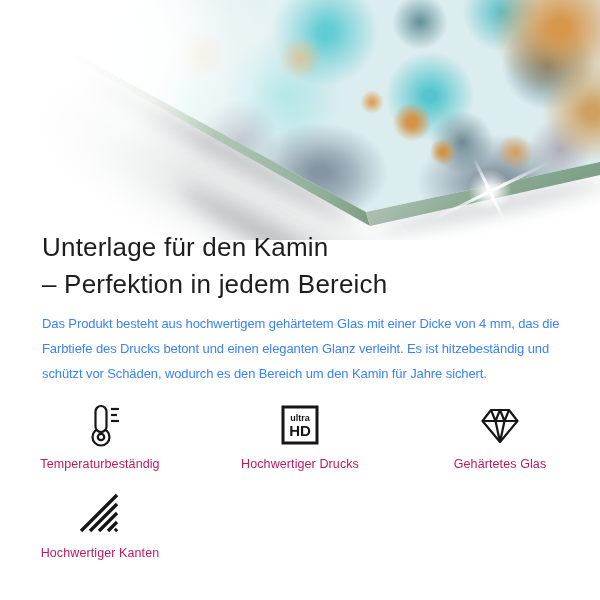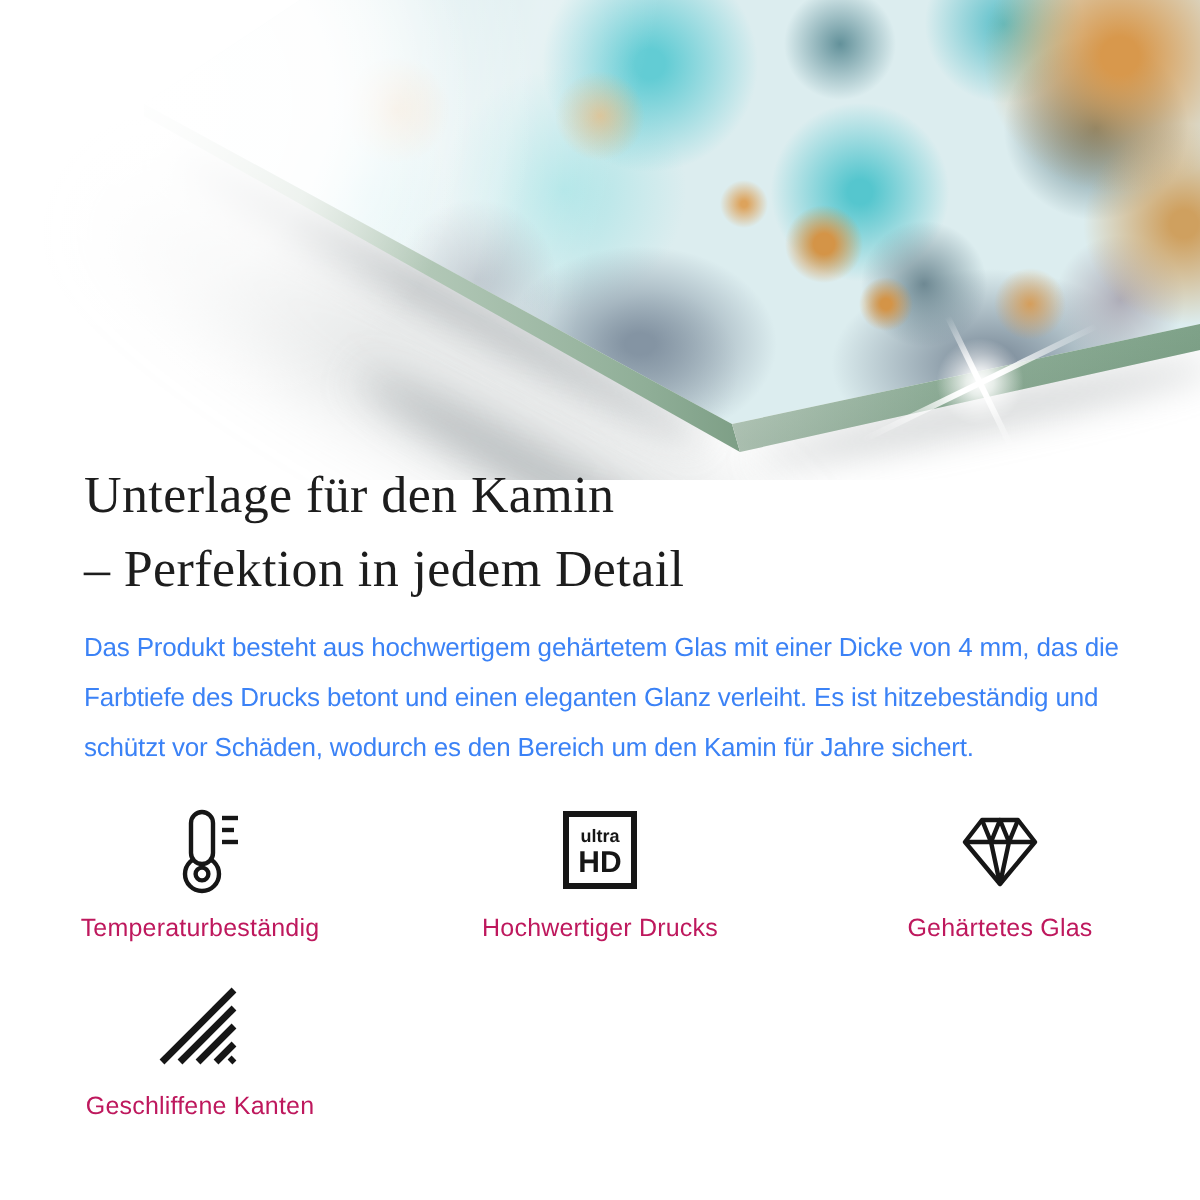--- a/index.html
+++ b/index.html
@@ -73,21 +73,21 @@
   .sparkle .ray1{position:absolute;left:-65px;top:-1.5px;width:130px;height:3px;
     background:linear-gradient(90deg, rgba(255,255,255,0), #fff 42%, #fff 58%, rgba(255,255,255,0));
     transform:rotate(-26deg);}
   .sparkle .ray2{position:absolute;left:-37px;top:-1.5px;width:74px;height:3px;
     background:linear-gradient(90deg, rgba(255,255,255,0), #fff 42%, #fff 58%, rgba(255,255,255,0));
     transform:rotate(64deg);}
 
   
   .title{
     position:absolute;left:42px;top:229px;margin:0;
-    font-family:Liberation Serif, serif;font-weight:400;
+    font-family:Liberation Sans, sans-serif;font-weight:400;
     font-size:26px;line-height:37px;color:#1d1d1d;letter-spacing:.2px;
   }
   .title span{display:block;}
   .description{
     position:absolute;left:42px;top:311px;margin:0;width:540px;
     font-size:13px;line-height:25px;color:#3b82f6;letter-spacing:-.1px;
     white-space:pre-line;
   }
 
   
@@ -117,21 +117,21 @@
   <div class="corner-fade"></div>
   <div class="sparkle">
     <div class="glow"></div>
       <div class="ray1"></div>
       <div class="ray2"></div>
   </div>
 </div>
 
 <h1 class="title">
   <span>Unterlage für den Kamin</span>
-  <span>– Perfektion in jedem Detail</span>
+  <span>– Perfektion in jedem Bereich</span>
 </h1>
 
 <p class="description">Das Produkt besteht aus hochwertigem gehärtetem Glas mit einer Dicke von 4 mm, das die
 Farbtiefe des Drucks betont und einen eleganten Glanz verleiht. Es ist hitzebeständig und
 schützt vor Schäden, wodurch es den Bereich um den Kamin für Jahre sichert.</p>
 
 <div class="features">
 
   <div class="feature">
     <div class="icon-box">
@@ -174,17 +174,17 @@
       <svg class="ic" width="48" height="48" viewBox="0 0 48 48">
         <g stroke="#161616" stroke-width="3.4">
           <line x1="5" y1="41" x2="41" y2="5"></line>
           <line x1="14" y1="41" x2="41" y2="14"></line>
           <line x1="23" y1="41" x2="41" y2="23"></line>
           <line x1="32" y1="41" x2="41" y2="32"></line>
           <line x1="39" y1="41" x2="41" y2="39"></line>
         </g>
       </svg>
     </div>
-    <div class="feature-label">Geschliffene Kanten</div>
+    <div class="feature-label">Hochwertiger Kanten</div>
   </div>
 
 
 </div>
 
 </body></html>

